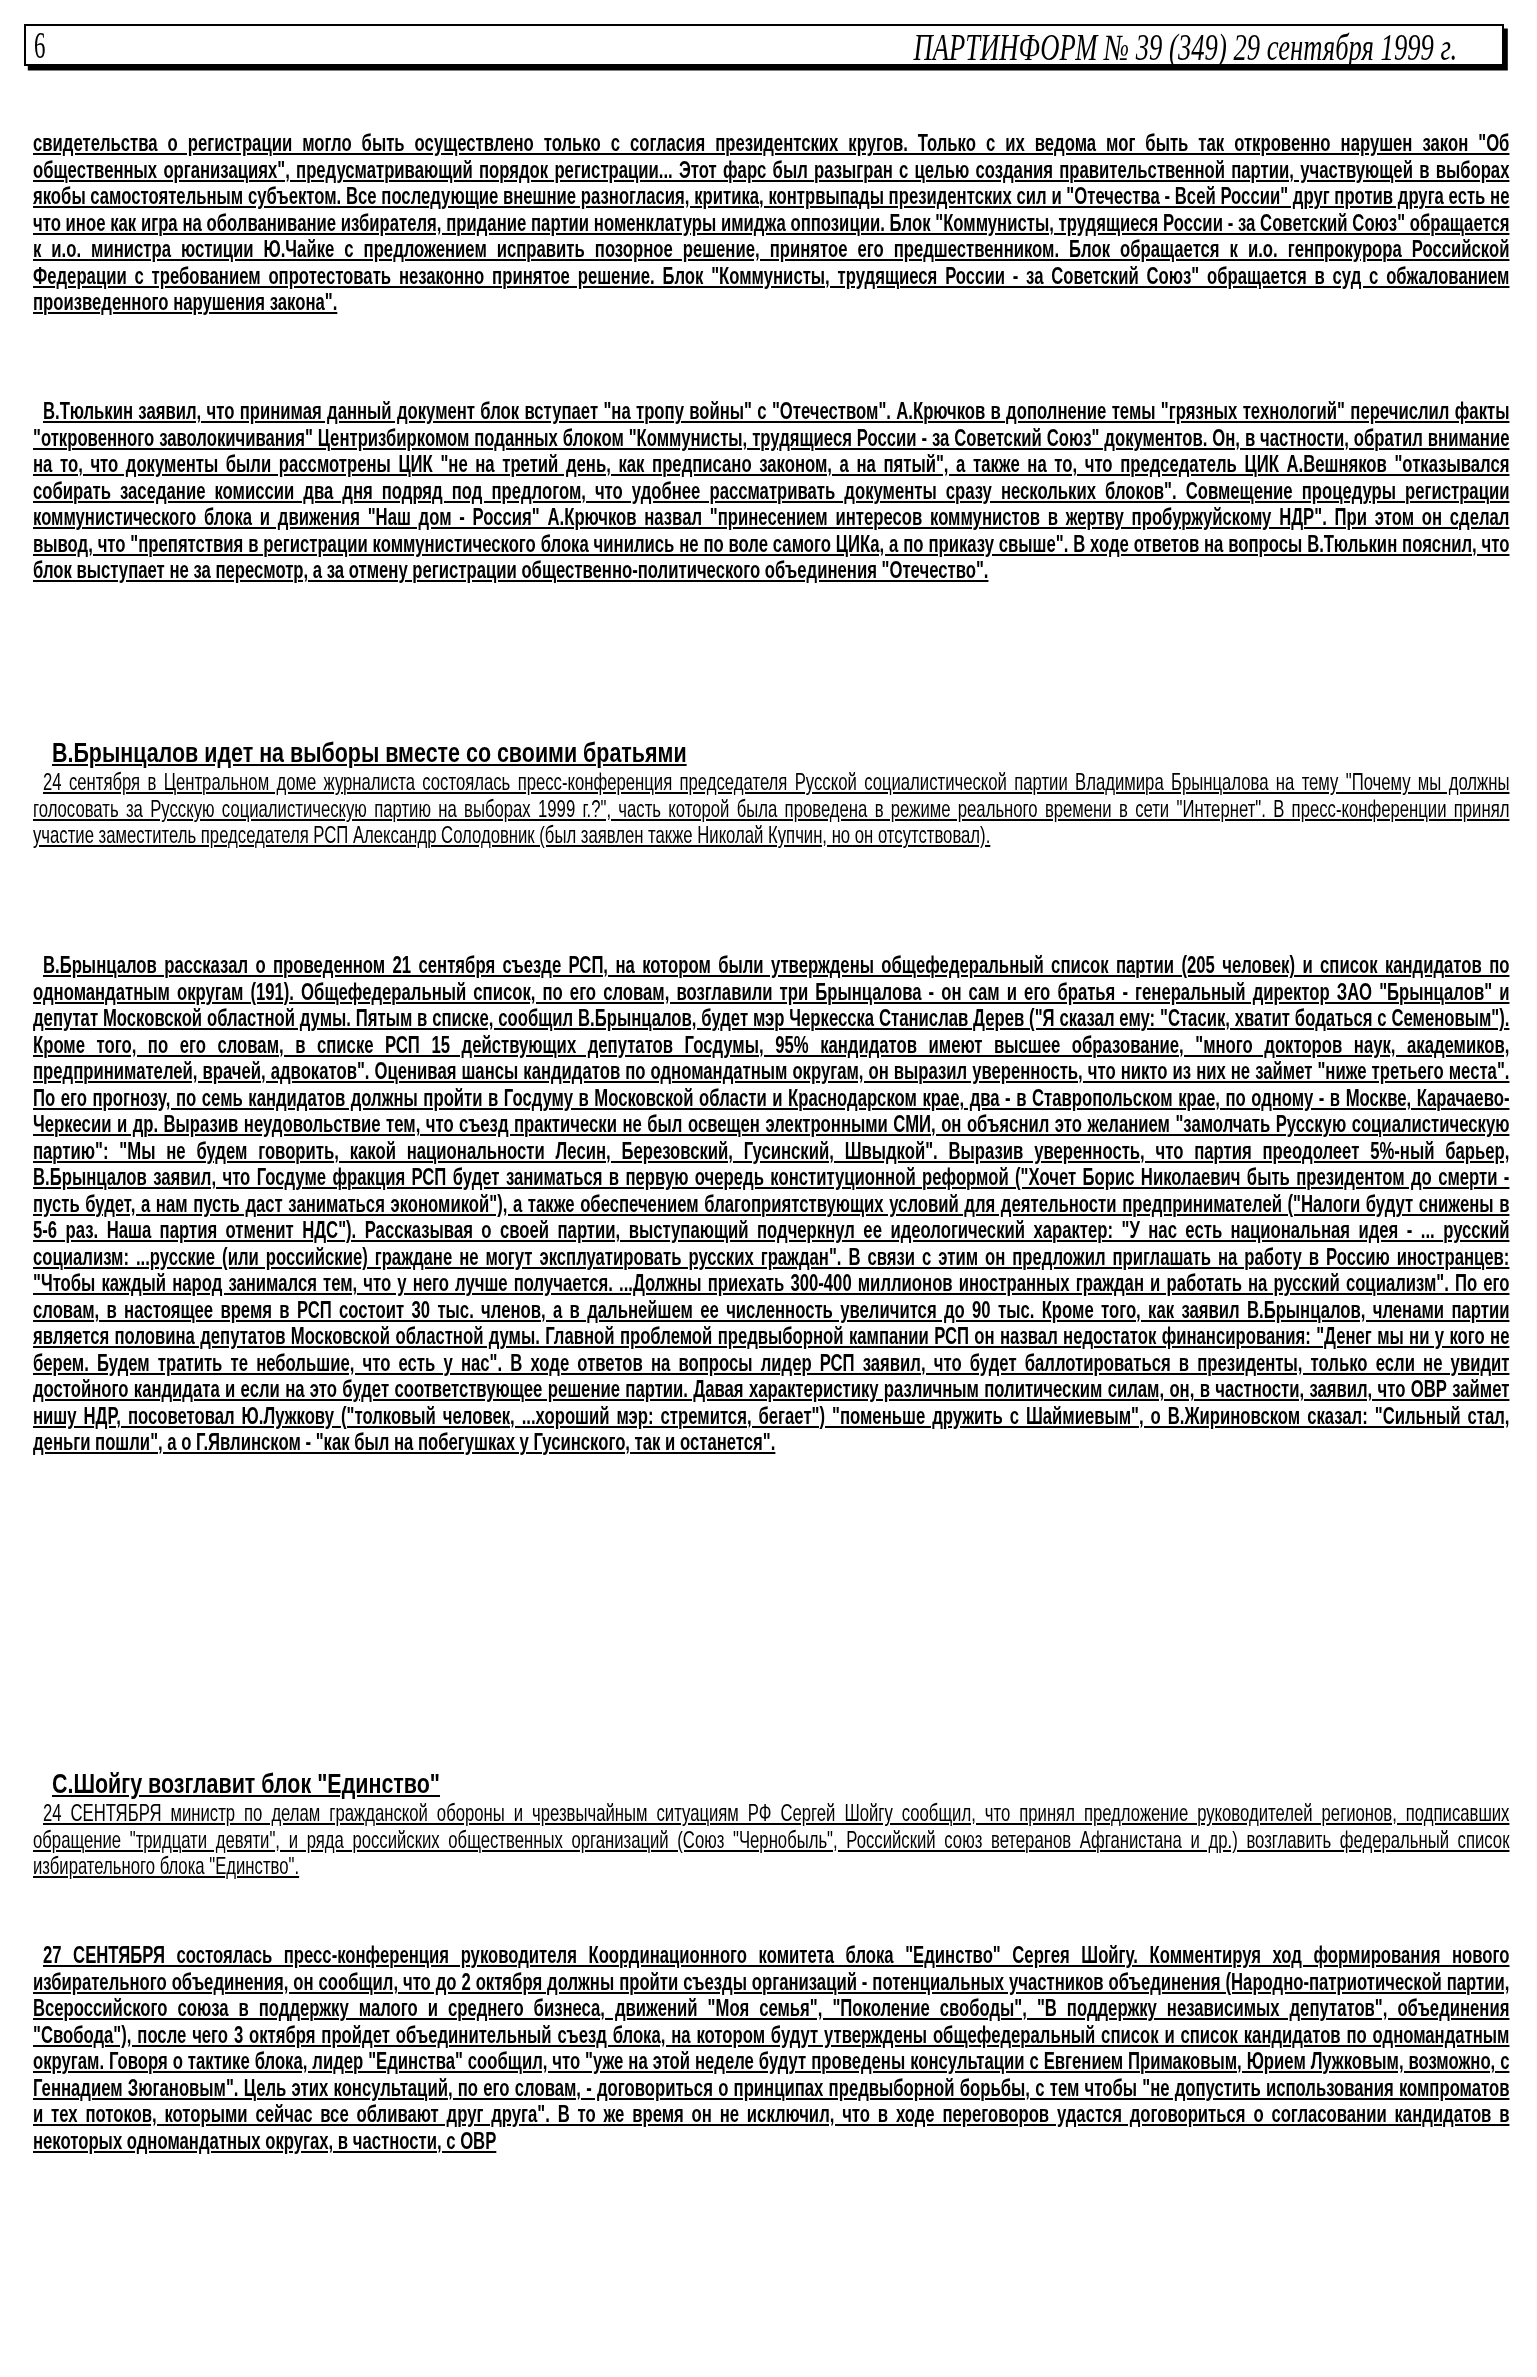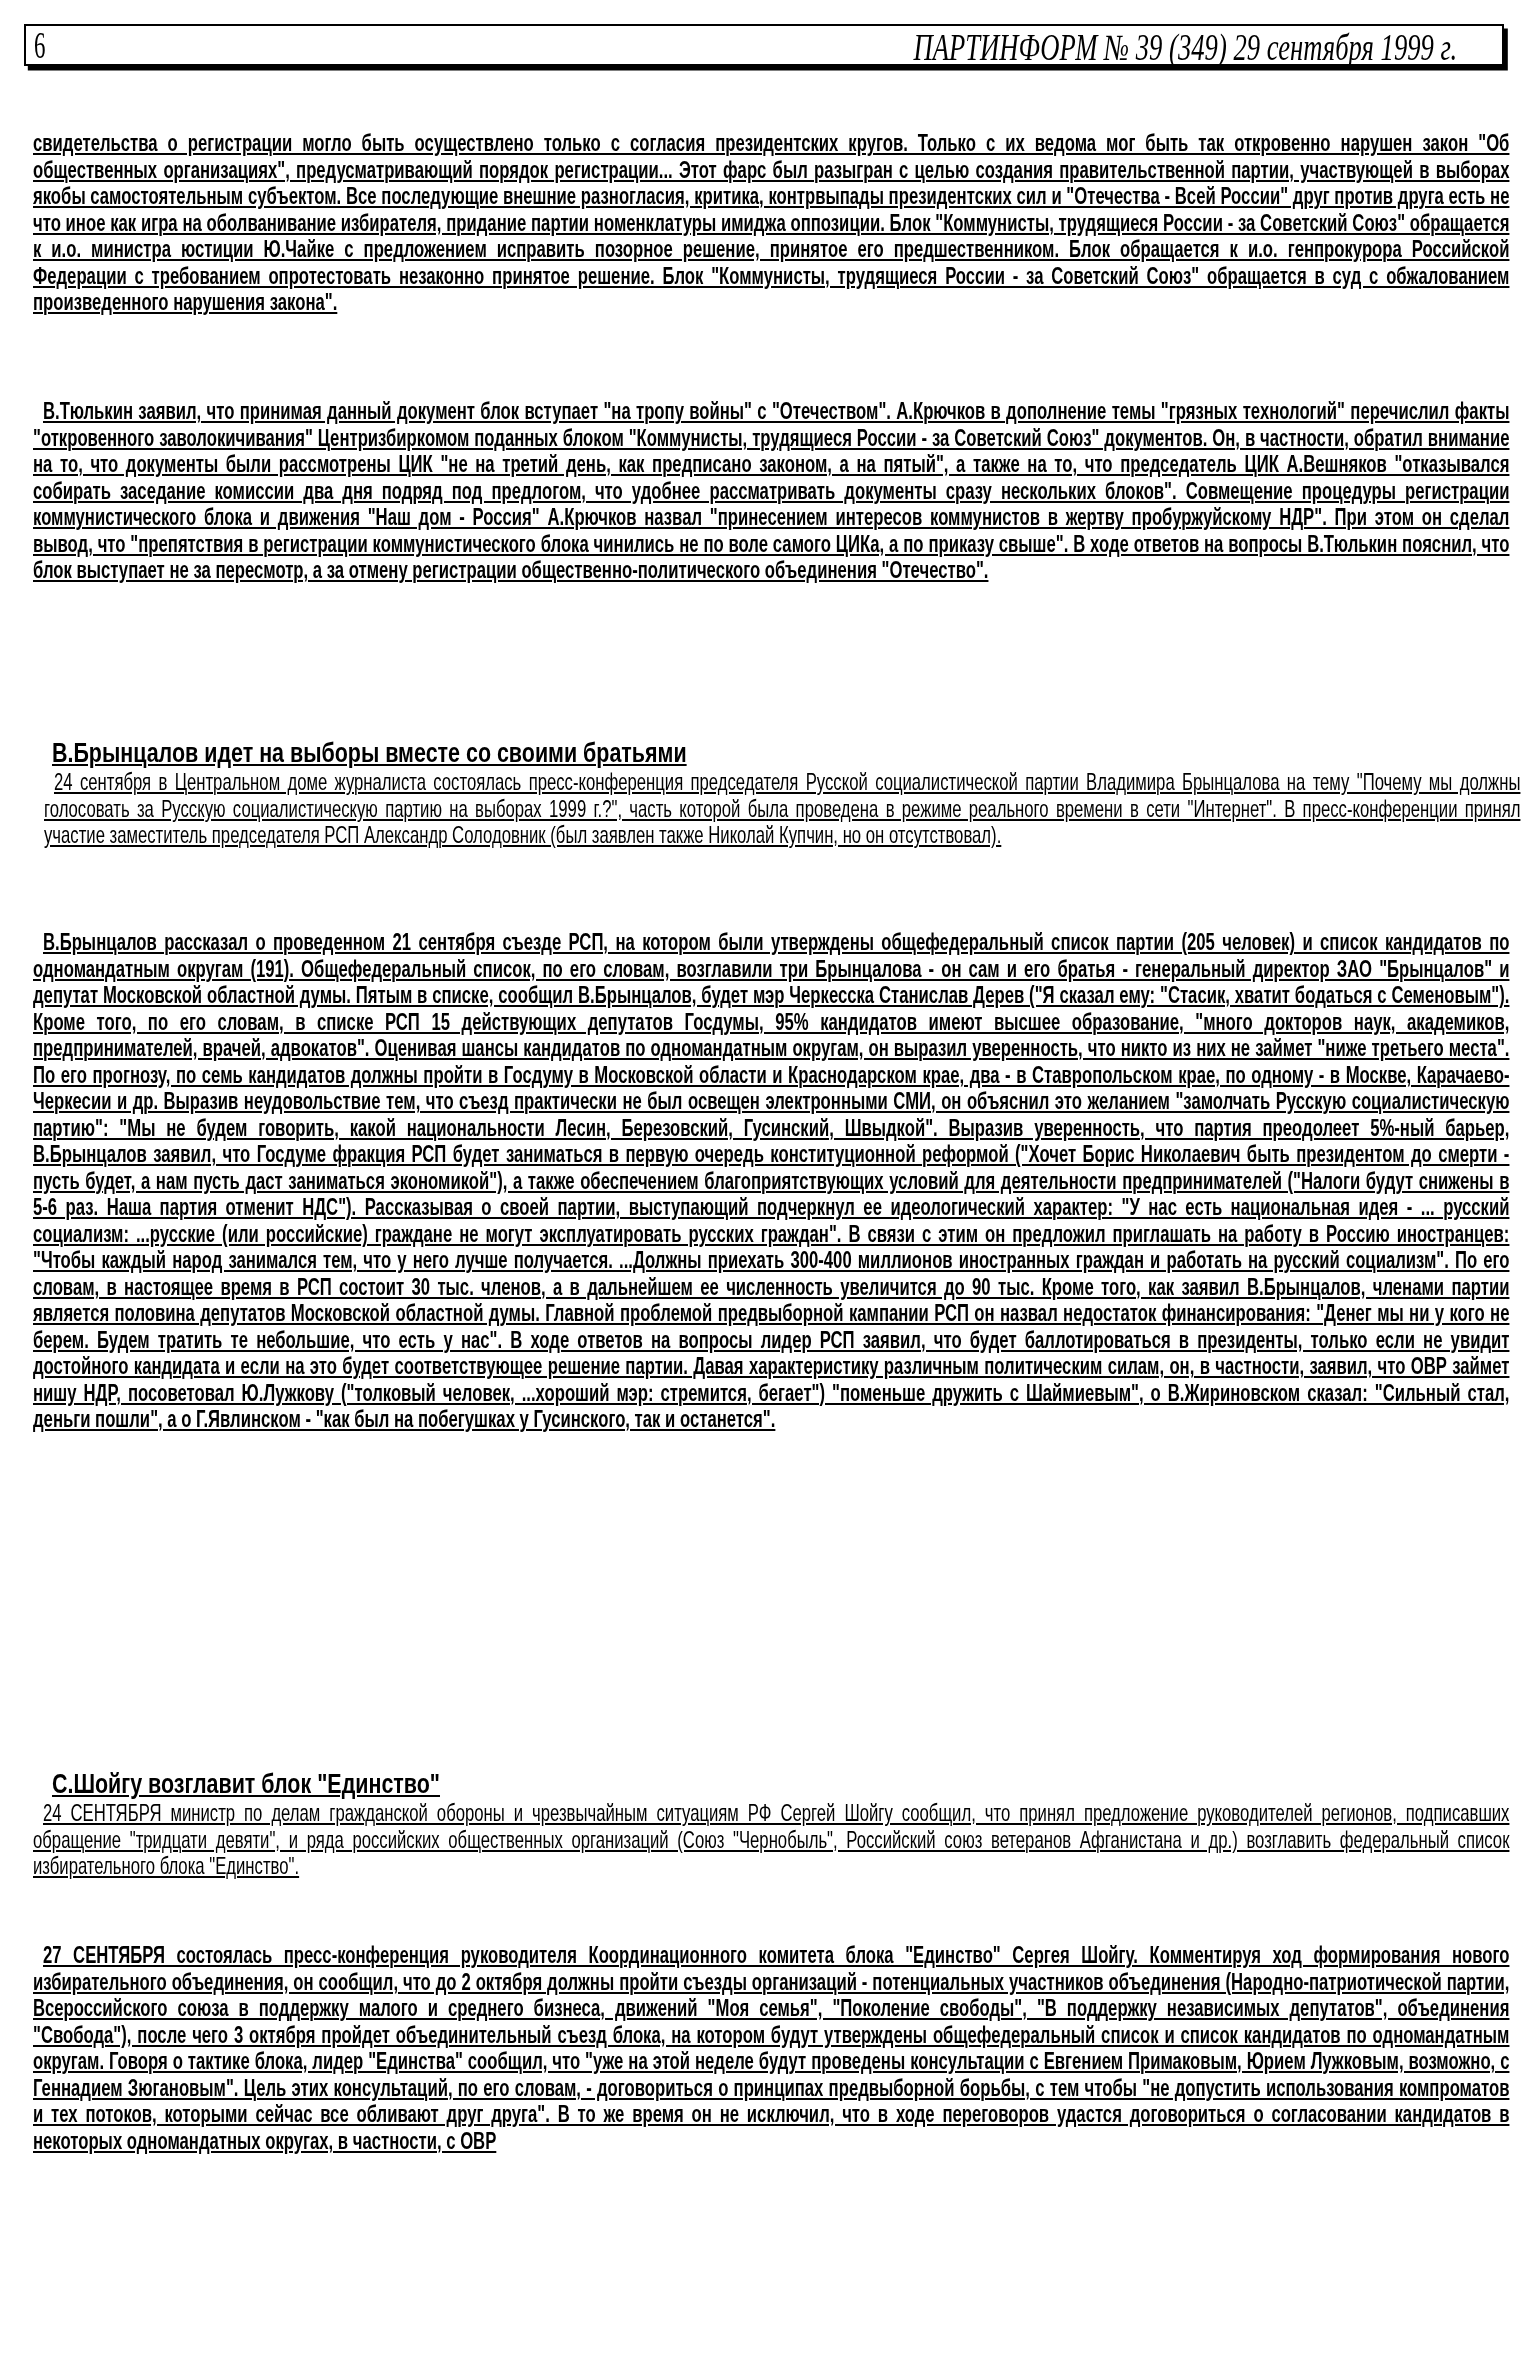--- a/index.html
+++ b/index.html
@@ -47,24 +47,24 @@
 <div class="article-body" style="top:130px;">
   <p class="para bold">свидетельства о регистрации могло быть осуществлено только с согласия президентских кругов. Только с их ведома мог быть так откровенно нарушен закон "Об общественных организациях", предусматривающий порядок регистрации... Этот фарс был разыгран с целью создания правительственной партии, участвующей в выборах якобы самостоятельным субъектом. Все последующие внешние разногласия, критика, контрвыпады президентских сил и "Отечества - Всей России" друг против друга есть не что иное как игра на оболванивание избирателя, придание партии номенклатуры имиджа оппозиции. Блок "Коммунисты, трудящиеся России - за Советский Союз" обращается к и.о. министра юстиции Ю.Чайке с предложением исправить позорное решение, принятое его предшественником. Блок обращается к и.о. генпрокурора Российской Федерации с требованием опротестовать незаконно принятое решение. Блок "Коммунисты, трудящиеся России - за Советский Союз" обращается в суд с обжалованием произведенного нарушения закона".</p>
 </div>
 <div class="article-body" style="top:398px;">
   <p class="para bold indent">В.Тюлькин заявил, что принимая данный документ блок вступает "на тропу войны" с "Отечеством". А.Крючков в дополнение темы "грязных технологий" перечислил факты "откровенного заволокичивания" Центризбиркомом поданных блоком "Коммунисты, трудящиеся России - за Советский Союз" документов. Он, в частности, обратил внимание на то, что документы были рассмотрены ЦИК "не на третий день, как предписано законом, а на пятый", а также на то, что председатель ЦИК А.Вешняков "отказывался собирать заседание комиссии два дня подряд под предлогом, что удобнее рассматривать документы сразу нескольких блоков". Совмещение процедуры регистрации коммунистического блока и движения "Наш дом - Россия" А.Крючков назвал "принесением интересов коммунистов в жертву пробуржуйскому НДР". При этом он сделал вывод, что "препятствия в регистрации коммунистического блока чинились не по воле самого ЦИКа, а по приказу свыше". В ходе ответов на вопросы В.Тюлькин пояснил, что блок выступает не за пересмотр, а за отмену регистрации общественно-политического объединения "Отечество".</p>
 </div>
 
 <div class="article-body" style="top:737px;">
   <h2 class="section-title">В.Брынцалов идет на выборы вместе со своими братьями</h2>
 </div>
-<div class="article-body" style="top:769px;margin-left:11px;">
+<div class="article-body" style="top:769px;">
   <p class="para normal indent">24 сентября в Центральном доме журналиста состоялась пресс-конференция председателя Русской социалистической партии Владимира Брынцалова на тему "Почему мы должны голосовать за Русскую социалистическую партию на выборах 1999 г.?", часть которой была проведена в режиме реального времени в сети "Интернет". В пресс-конференции принял участие заместитель председателя РСП Александр Солодовник (был заявлен также Николай Купчин, но он отсутствовал).</p>
 </div>
-<div class="article-body" style="top:929px;">
+<div class="article-body" style="top:952px;">
   <p class="para bold indent">В.Брынцалов рассказал о проведенном 21 сентября съезде РСП, на котором были утверждены общефедеральный список партии (205 человек) и список кандидатов по одномандатным округам (191). Общефедеральный список, по его словам, возглавили три Брынцалова - он сам и его братья - генеральный директор ЗАО "Брынцалов" и депутат Московской областной думы. Пятым в списке, сообщил В.Брынцалов, будет мэр Черкесска Станислав Дерев ("Я сказал ему: "Стасик, хватит бодаться с Семеновым"). Кроме того, по его словам, в списке РСП 15 действующих депутатов Госдумы, 95% кандидатов имеют высшее образование, "много докторов наук, академиков, предпринимателей, врачей, адвокатов". Оценивая шансы кандидатов по одномандатным округам, он выразил уверенность, что никто из них не займет "ниже третьего места". По его прогнозу, по семь кандидатов должны пройти в Госдуму в Московской области и Краснодарском крае, два - в Ставропольском крае, по одному - в Москве, Карачаево-Черкесии и др. Выразив неудовольствие тем, что съезд практически не был освещен электронными СМИ, он объяснил это желанием "замолчать Русскую социалистическую партию": "Мы не будем говорить, какой национальности Лесин, Березовский, Гусинский, Швыдкой". Выразив уверенность, что партия преодолеет 5%-ный барьер, В.Брынцалов заявил, что Госдуме фракция РСП будет заниматься в первую очередь конституционной реформой ("Хочет Борис Николаевич быть президентом до смерти - пусть будет, а нам пусть даст заниматься экономикой"), а также обеспечением благоприятствующих условий для деятельности предпринимателей ("Налоги будут снижены в 5-6 раз. Наша партия отменит НДС"). Рассказывая о своей партии, выступающий подчеркнул ее идеологический характер: "У нас есть национальная идея - ... русский социализм: ...русские (или российские) граждане не могут эксплуатировать русских граждан". В связи с этим он предложил приглашать на работу в Россию иностранцев: "Чтобы каждый народ занимался тем, что у него лучше получается. ...Должны приехать 300-400 миллионов иностранных граждан и работать на русский социализм". По его словам, в настоящее время в РСП состоит 30 тыс. членов, а в дальнейшем ее численность увеличится до 90 тыс. Кроме того, как заявил В.Брынцалов, членами партии является половина депутатов Московской областной думы. Главной проблемой предвыборной кампании РСП он назвал недостаток финансирования: "Денег мы ни у кого не берем. Будем тратить те небольшие, что есть у нас". В ходе ответов на вопросы лидер РСП заявил, что будет баллотироваться в президенты, только если не увидит достойного кандидата и если на это будет соответствующее решение партии. Давая характеристику различным политическим силам, он, в частности, заявил, что ОВР займет нишу НДР, посоветовал Ю.Лужкову ("толковый человек, ...хороший мэр: стремится, бегает") "поменьше дружить с Шаймиевым", о В.Жириновском сказал: "Сильный стал, деньги пошли", а о Г.Явлинском - "как был на побегушках у Гусинского, так и останется".</p>
 </div>
 
 <div class="article-body" style="top:1768px;">
   <h2 class="section-title">С.Шойгу возглавит блок "Единство"</h2>
 </div>
 <div class="article-body" style="top:1800px;">
   <p class="para normal indent">24 СЕНТЯБРЯ министр по делам гражданской обороны и чрезвычайным ситуациям РФ Сергей Шойгу сообщил, что принял предложение руководителей регионов, подписавших обращение "тридцати девяти", и ряда российских общественных организаций (Союз "Чернобыль", Российский союз ветеранов Афганистана и др.) возглавить федеральный список избирательного блока "Единство".</p>
 </div>
 <div class="article-body" style="top:1942px;">

